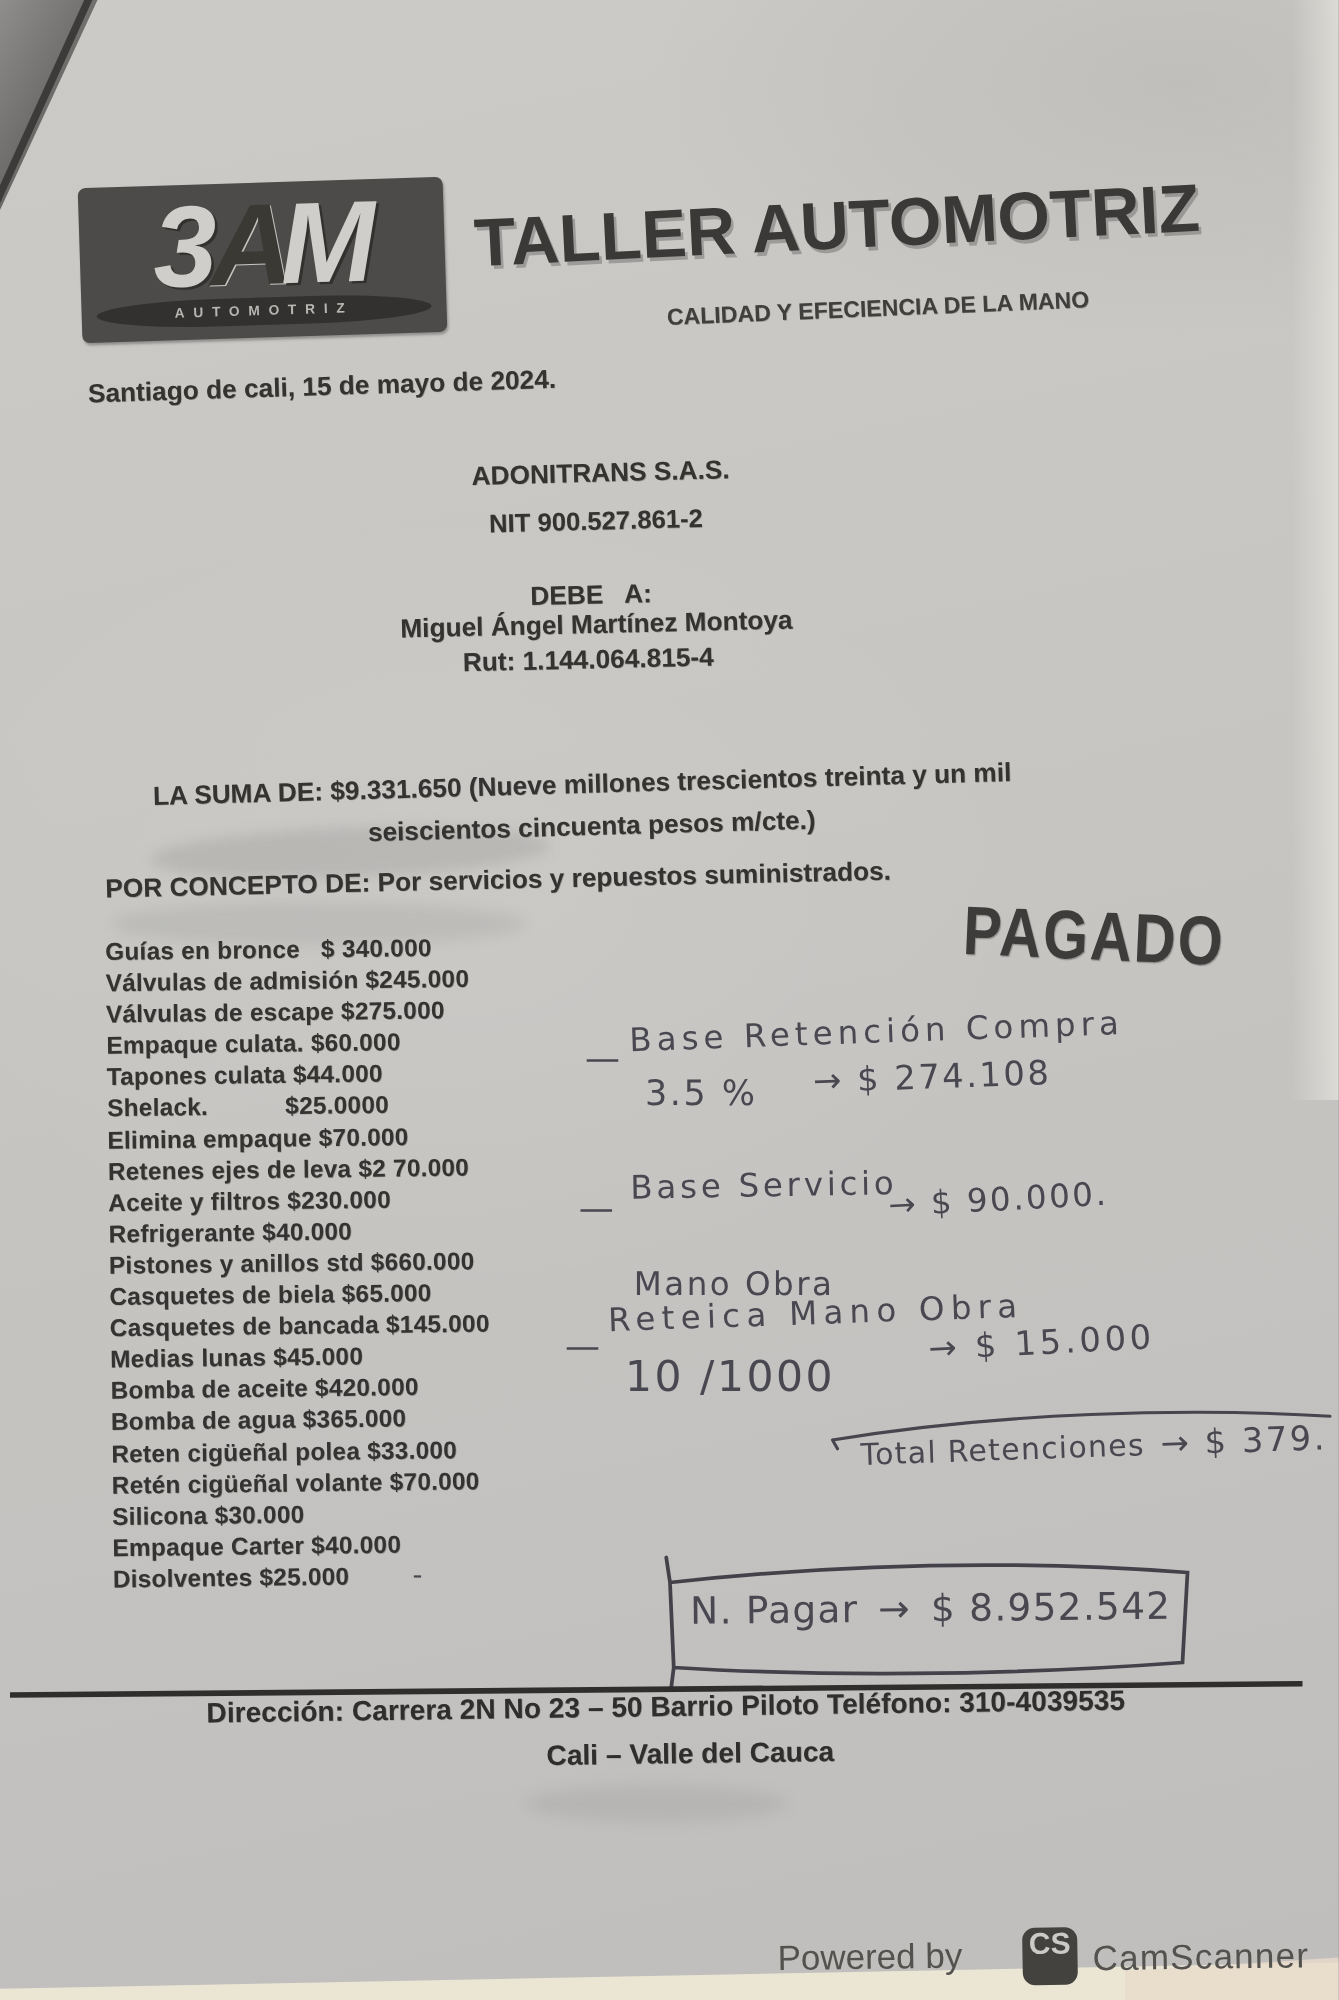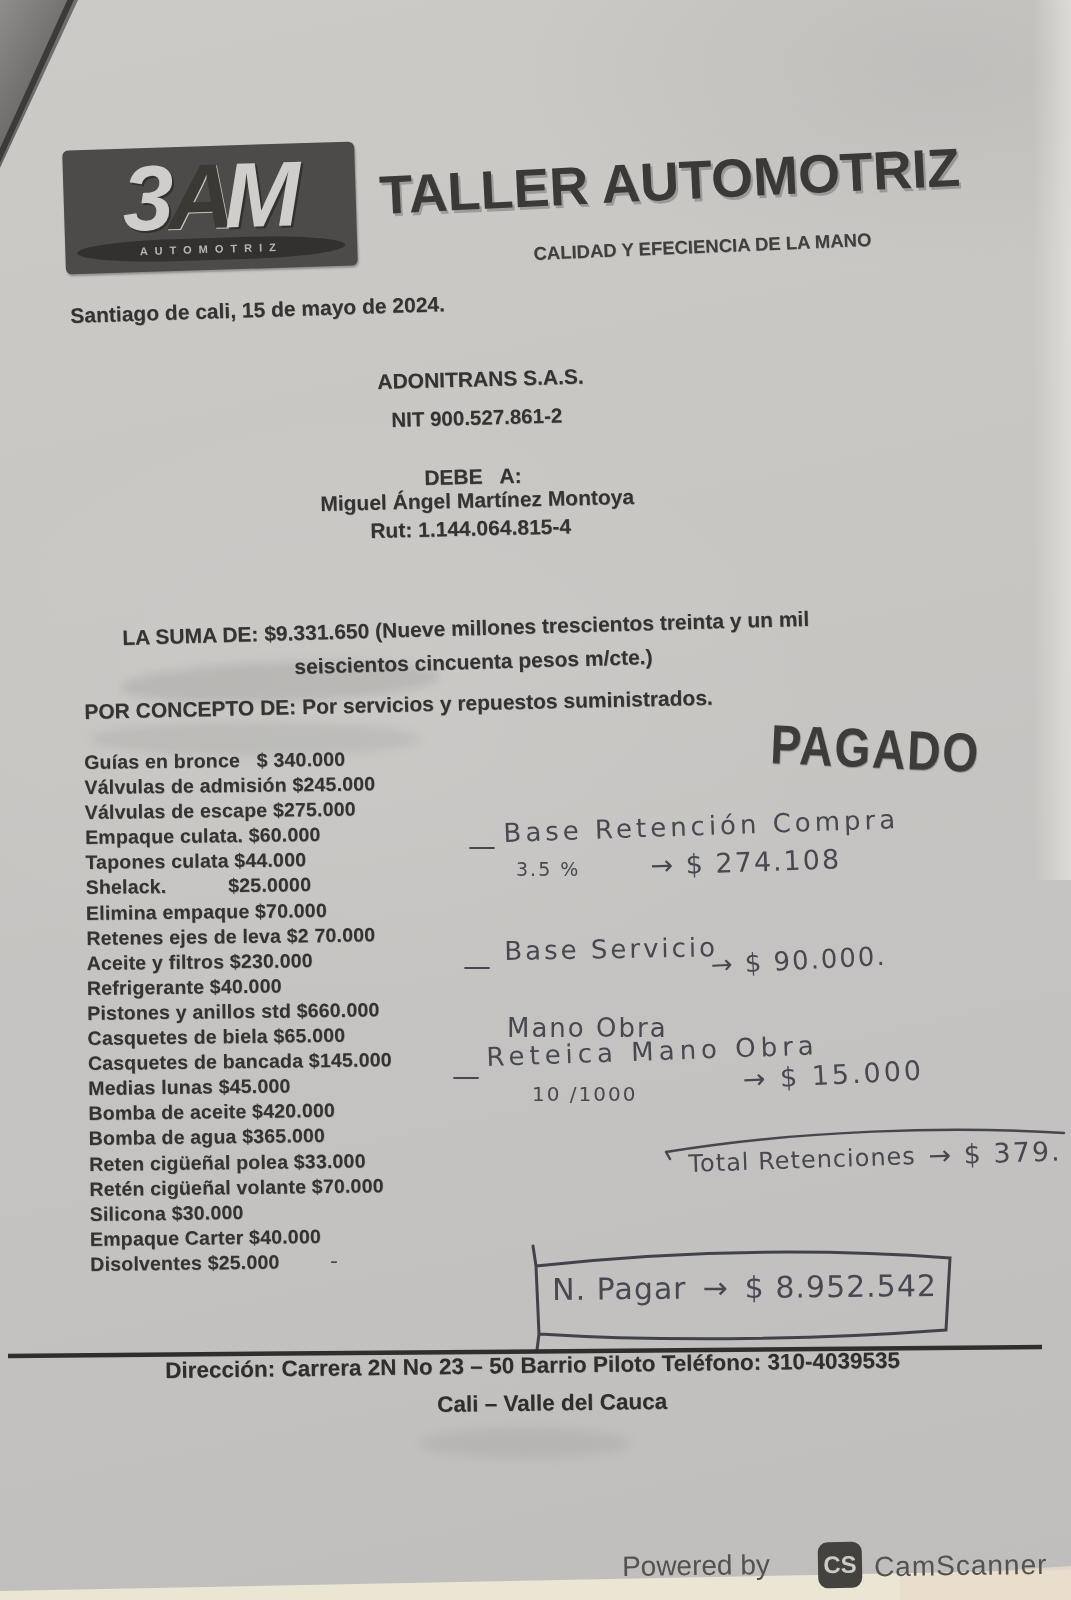--- a/index.html
+++ b/index.html
@@ -60,46 +60,46 @@
     left:772px;top:712px;font-size:55px;font-weight:bold;color:#3d3c3a;letter-spacing:2px;
     font-family:"Liberation Sans",sans-serif;
     transform:rotate(2.5deg) scaleX(0.84);transform-origin:left top;
     text-shadow:1px 1px 1px rgba(45,44,42,0.35);
   }
   .items{left:84px;top:750px;margin:0;padding:0;list-style:none;transform:rotate(-0.7deg);transform-origin:left top;}
   .items li{font-size:19.5px;line-height:25.1px;letter-spacing:0.2px;}
   
   .n1d{left:468px;top:830px;font-size:28px;}
   .n1a{left:503px;top:818px;font-size:26px;letter-spacing:4px;transform:rotate(-2deg);}
-  .n1b{left:516px;top:858px;font-size:19px;}
+  .n1b{left:516px;top:858px;font-size:28px;}
   .n1v{left:650px;top:850px;font-size:27px;transform:rotate(-2deg);}
   .n2d{left:463px;top:950px;font-size:28px;}
   .n2a{left:504px;top:936px;font-size:26px;letter-spacing:3px;transform:rotate(-1deg);}
   .n2b{left:507px;top:1013px;font-size:26px;}
   .n2v{left:710px;top:950px;font-size:26px;transform:rotate(-3deg);}
   .n3d{left:452px;top:1060px;font-size:28px;}
   .n3a{left:486px;top:1042px;font-size:26px;letter-spacing:5px;transform:rotate(-2deg);}
-  .n3b{left:500px;top:1082px;font-size:20px;margin-left:32px;}
+  .n3b{left:500px;top:1082px;font-size:34px;}
   .n3v{left:742px;top:1064px;font-size:27px;letter-spacing:3px;transform:rotate(-3deg);}
   .tlab{left:688px;top:1150px;font-size:24px;letter-spacing:1px;transform:rotate(-2deg);}
   .tval{left:928px;top:1140px;font-size:27px;letter-spacing:2px;transform:rotate(-2deg);}
   .net{
     left:552px;top:1272px;font-size:30px;letter-spacing:1px;transform:rotate(-0.6deg);
     display:flex;gap:16px;align-items:baseline;
   }
   .stray{left:330px;top:1248px;font-size:22px;}
   
   .address{left:165px;top:1358px;font-size:22.5px;color:#2f2e2c;transform:rotate(-0.8deg);}
   .city{left:437px;top:1392px;font-size:22.5px;color:#2f2e2c;transform:rotate(-0.8deg);}
   
   .powered{left:622px;top:1550px;font-size:28px;font-weight:normal;color:#53524f;
     font-family:"Liberation Sans",sans-serif;transform:rotate(-0.8deg);}
   .csbadge{
     left:818px;top:1542px;width:44px;height:46px;background:#43423f;border-radius:10px;
-    display:flex;align-items:center;justify-content:center;transform:rotate(-1deg);
+    display:flex;justify-content:center;transform:rotate(-1deg);
     color:#cbcac7;font-weight:bold;font-size:24px;font-family:"Liberation Sans",sans-serif;
   }
   .csname{left:874px;top:1550px;font-size:28px;font-weight:normal;color:#53524f;
     letter-spacing:1px;font-family:"Liberation Sans",sans-serif;transform:rotate(-0.8deg);}
   
   .smudge{position:absolute;border-radius:50%;filter:blur(5px);pointer-events:none;}
   .s1{left:120px;top:662px;width:320px;height:40px;background:rgba(110,108,105,0.18);transform:rotate(-2deg);}
   .s2{left:90px;top:722px;width:330px;height:34px;background:rgba(110,108,105,0.13);}
   .s3{left:420px;top:1428px;width:210px;height:30px;background:rgba(110,108,105,0.12);}
   .edgelight{

